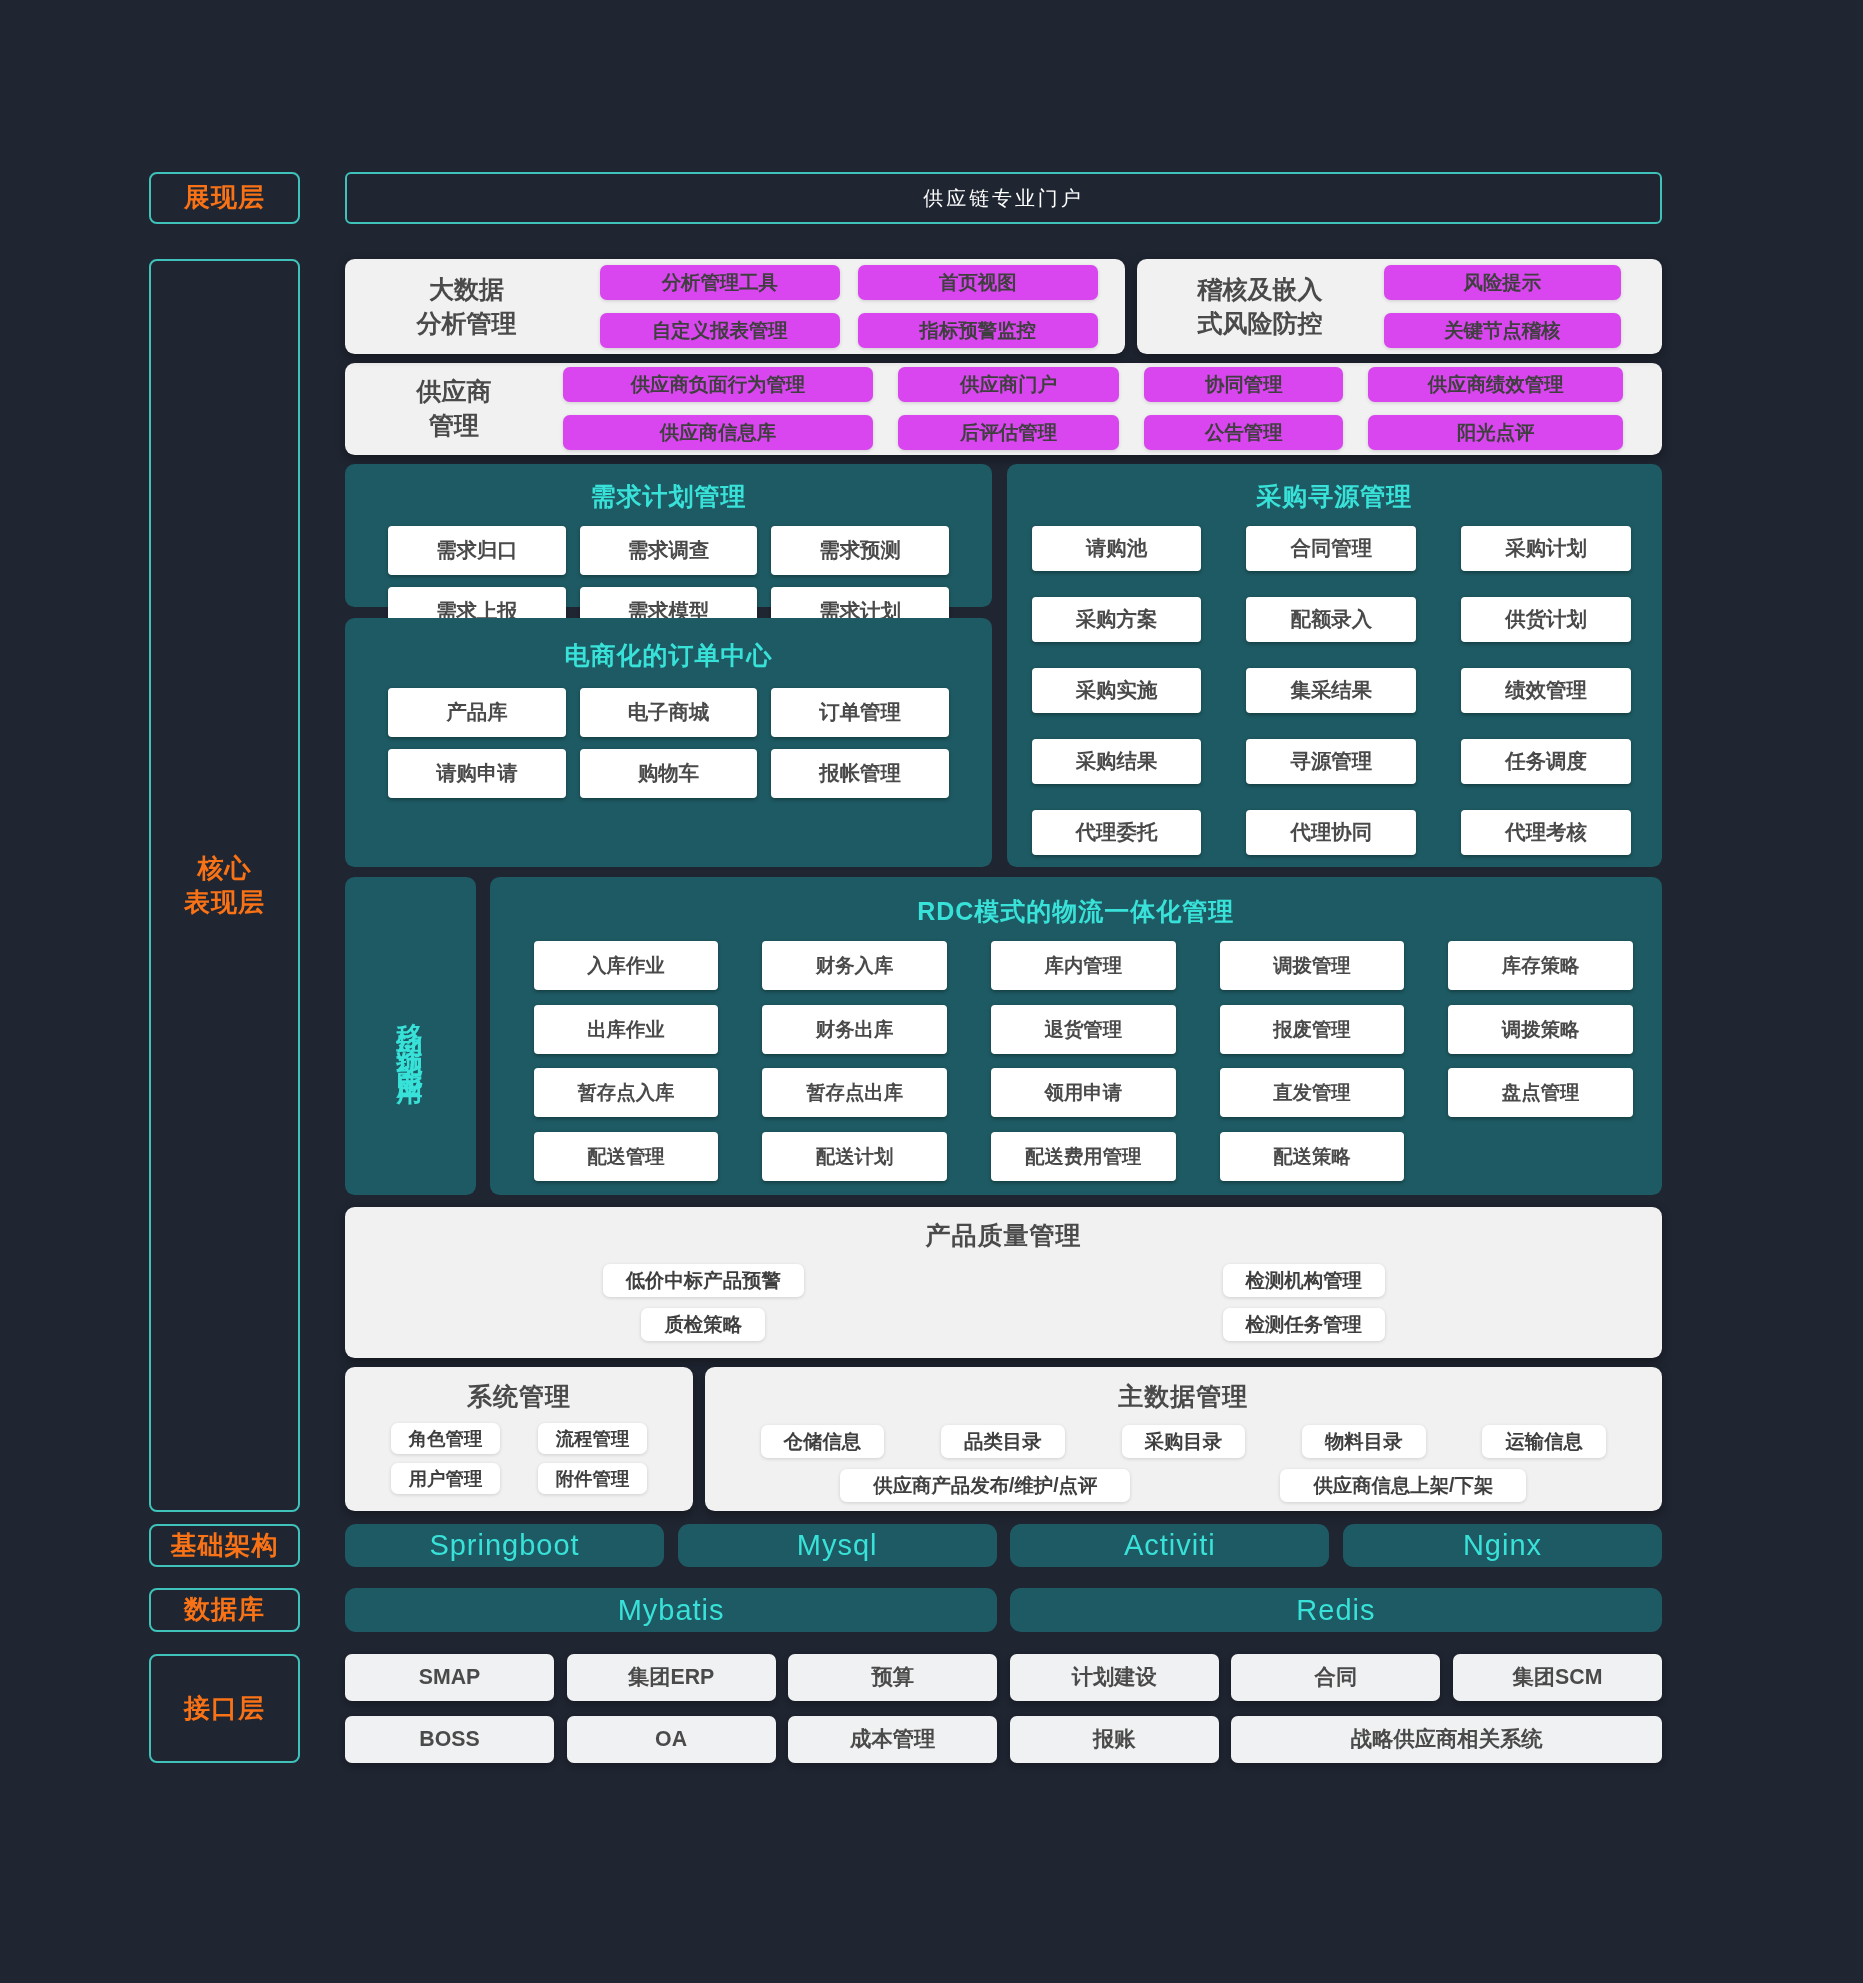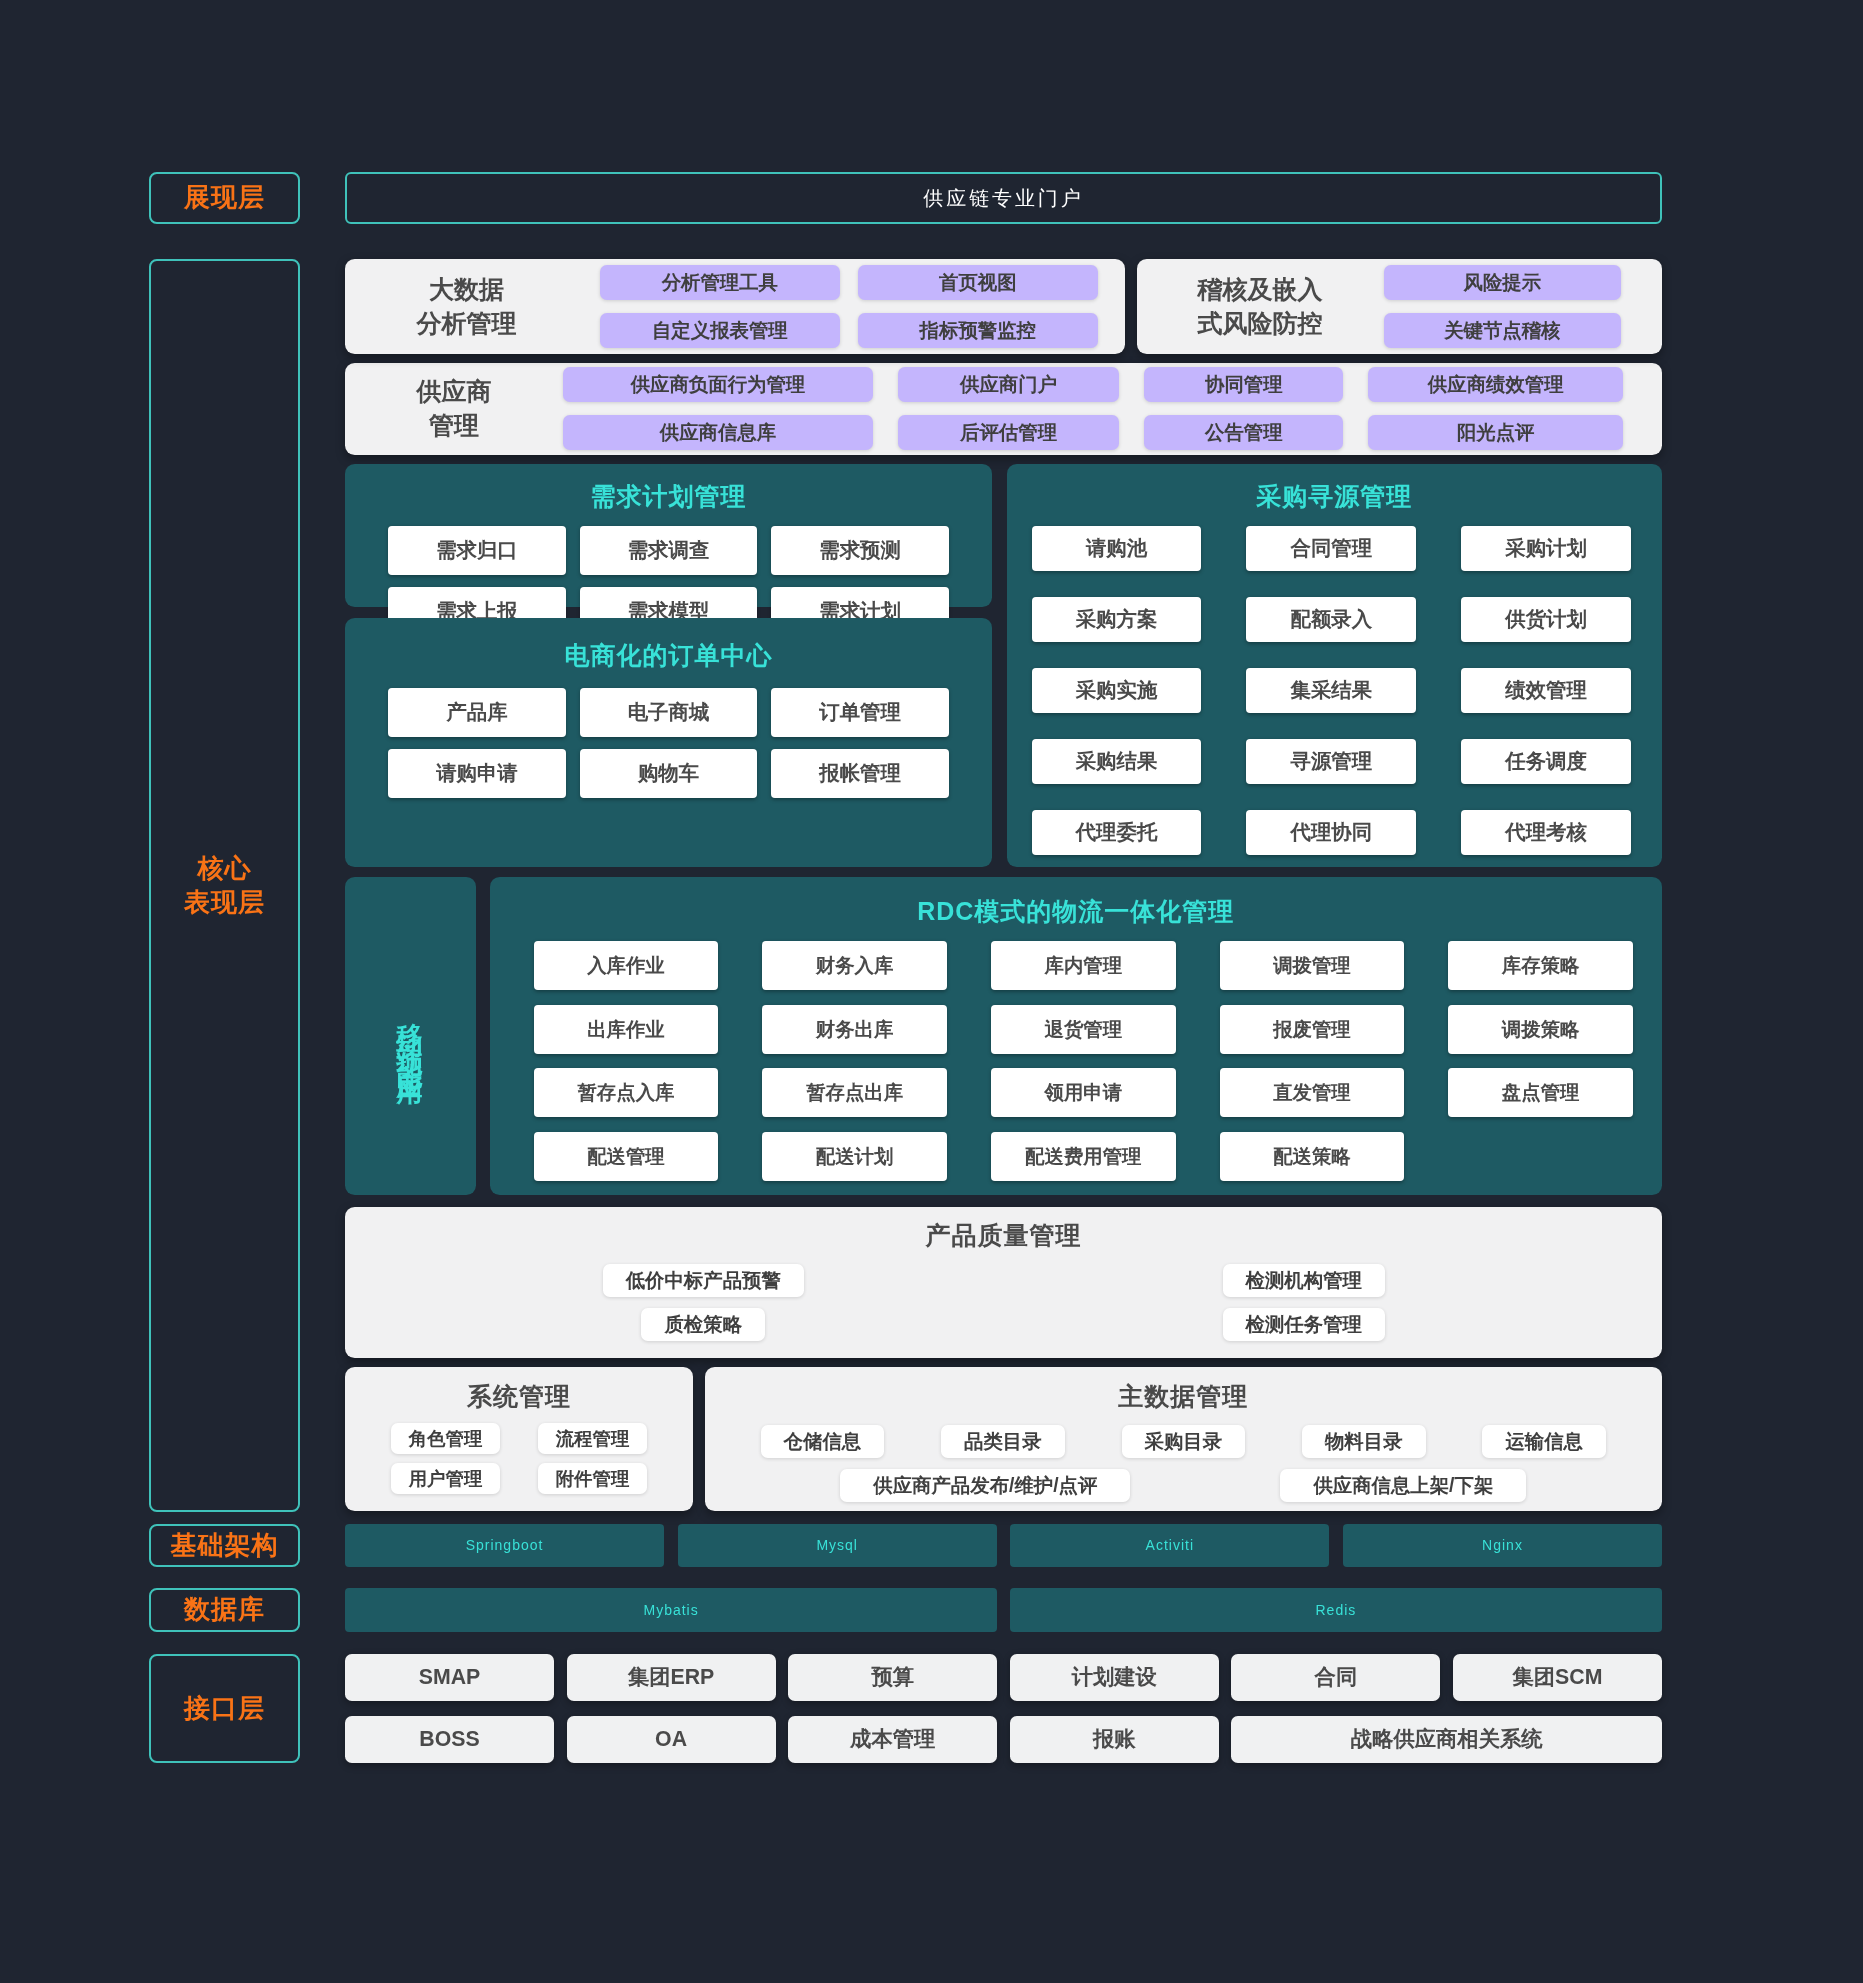--- a/index.html
+++ b/index.html
@@ -29,21 +29,21 @@
     height:52px; box-sizing:border-box; border:2.4px solid #3FC2BA; border-radius:6px;
     color:#FFFFFF; font-size:20px; font-weight:normal; letter-spacing:2.9px;
     display:flex; align-items:center; justify-content:center; margin-bottom:35px;
   }
 
   
   .white-panel { background:#F1F1F2; border-radius:9.7px; box-shadow:0 3.9px 9.7px rgba(0,0,0,.35); box-sizing:border-box; }
   .wp-title { text-align:center; color:#4A4A4A; font-weight:bold; font-size:25px; line-height:1.35; }
   .wp-grid { display:grid; align-items:center; }
   .wp-btn {
-    background:#c4b5fd; border-radius:6.8px; height:35px; line-height:35px; text-align:center;
+    background:#d946ef; border-radius:6.8px; height:35px; line-height:35px; text-align:center;
     color:#3F3F3F; font-size:19.4px; font-weight:bold; white-space:nowrap; padding:0 9.7px;
     box-shadow:0 1px 3.9px rgba(0,0,0,.15);
   }
   .top-row { height:95px; margin-bottom:8.7px; gap:11.6px; }
   .panel-bigdata { flex:0 0 780px; display:flex; align-items:center; }
   .panel-bigdata .wp-title { flex:0 0 243px; }
   .g-bigdata { flex:1; grid-template-columns:1fr 1fr; gap:13.6px 17.5px; margin:0 27px 0 11.6px; }
   .panel-audit { flex:1; display:flex; align-items:center; }
   .panel-audit .wp-title { flex:0 0 247px; }
   .g-audit { flex:1; grid-template-columns:1fr; gap:13.6px; margin:0 41px 0 0; }
@@ -100,22 +100,22 @@
   .g-system { display:grid; grid-template-columns:repeat(2,1fr); row-gap:9.7px; margin:9.7px 27px 0; justify-items:center; }
   .g-system .sm-btn { padding:0 17.5px; font-size:18.4px; height:31px; line-height:31px; }
   .master-row1 { display:flex; justify-content:space-between; margin:11.6px 56px 0; }
   .master-row2 { display:flex; justify-content:center; gap:150px; margin:11.6px 0 0; }
   .master-row2 .sm-btn { padding:0 33px; }
 
   
   .tech-row { gap:13.6px; margin-bottom:21.3px; }
   .tech-row.r2 { gap:12.6px; }
   .tech-bar {
-    flex:1; background:#1E5A63; border-radius:4px; height:43px; line-height:43px;
-    text-align:center; color:#38E2D8; font-size:14px; font-weight:500; letter-spacing:1px;
+    flex:1; background:#1E5A63; border-radius:11px; height:43px; line-height:43px;
+    text-align:center; color:#38E2D8; font-size:29px; font-weight:500; letter-spacing:1px;
   }
   .tech-row.r2 .tech-bar { height:44px; line-height:44px; }
 
   
   .iface-grid { display:grid; grid-template-columns:repeat(6,1fr); gap:12.6px; margin-bottom:15.5px; }
   .iface-grid.r2 { margin-bottom:0; }
   .iface-grid.r2 > :last-child { grid-column:span 2; }
   .iface-box {
     background:#F0F1F2; border-radius:6.8px; height:47px; line-height:47px; text-align:center;
     color:#4A4A4A; font-size:21.3px; font-weight:bold; box-shadow:0 2.9px 7.8px rgba(0,0,0,.3);

